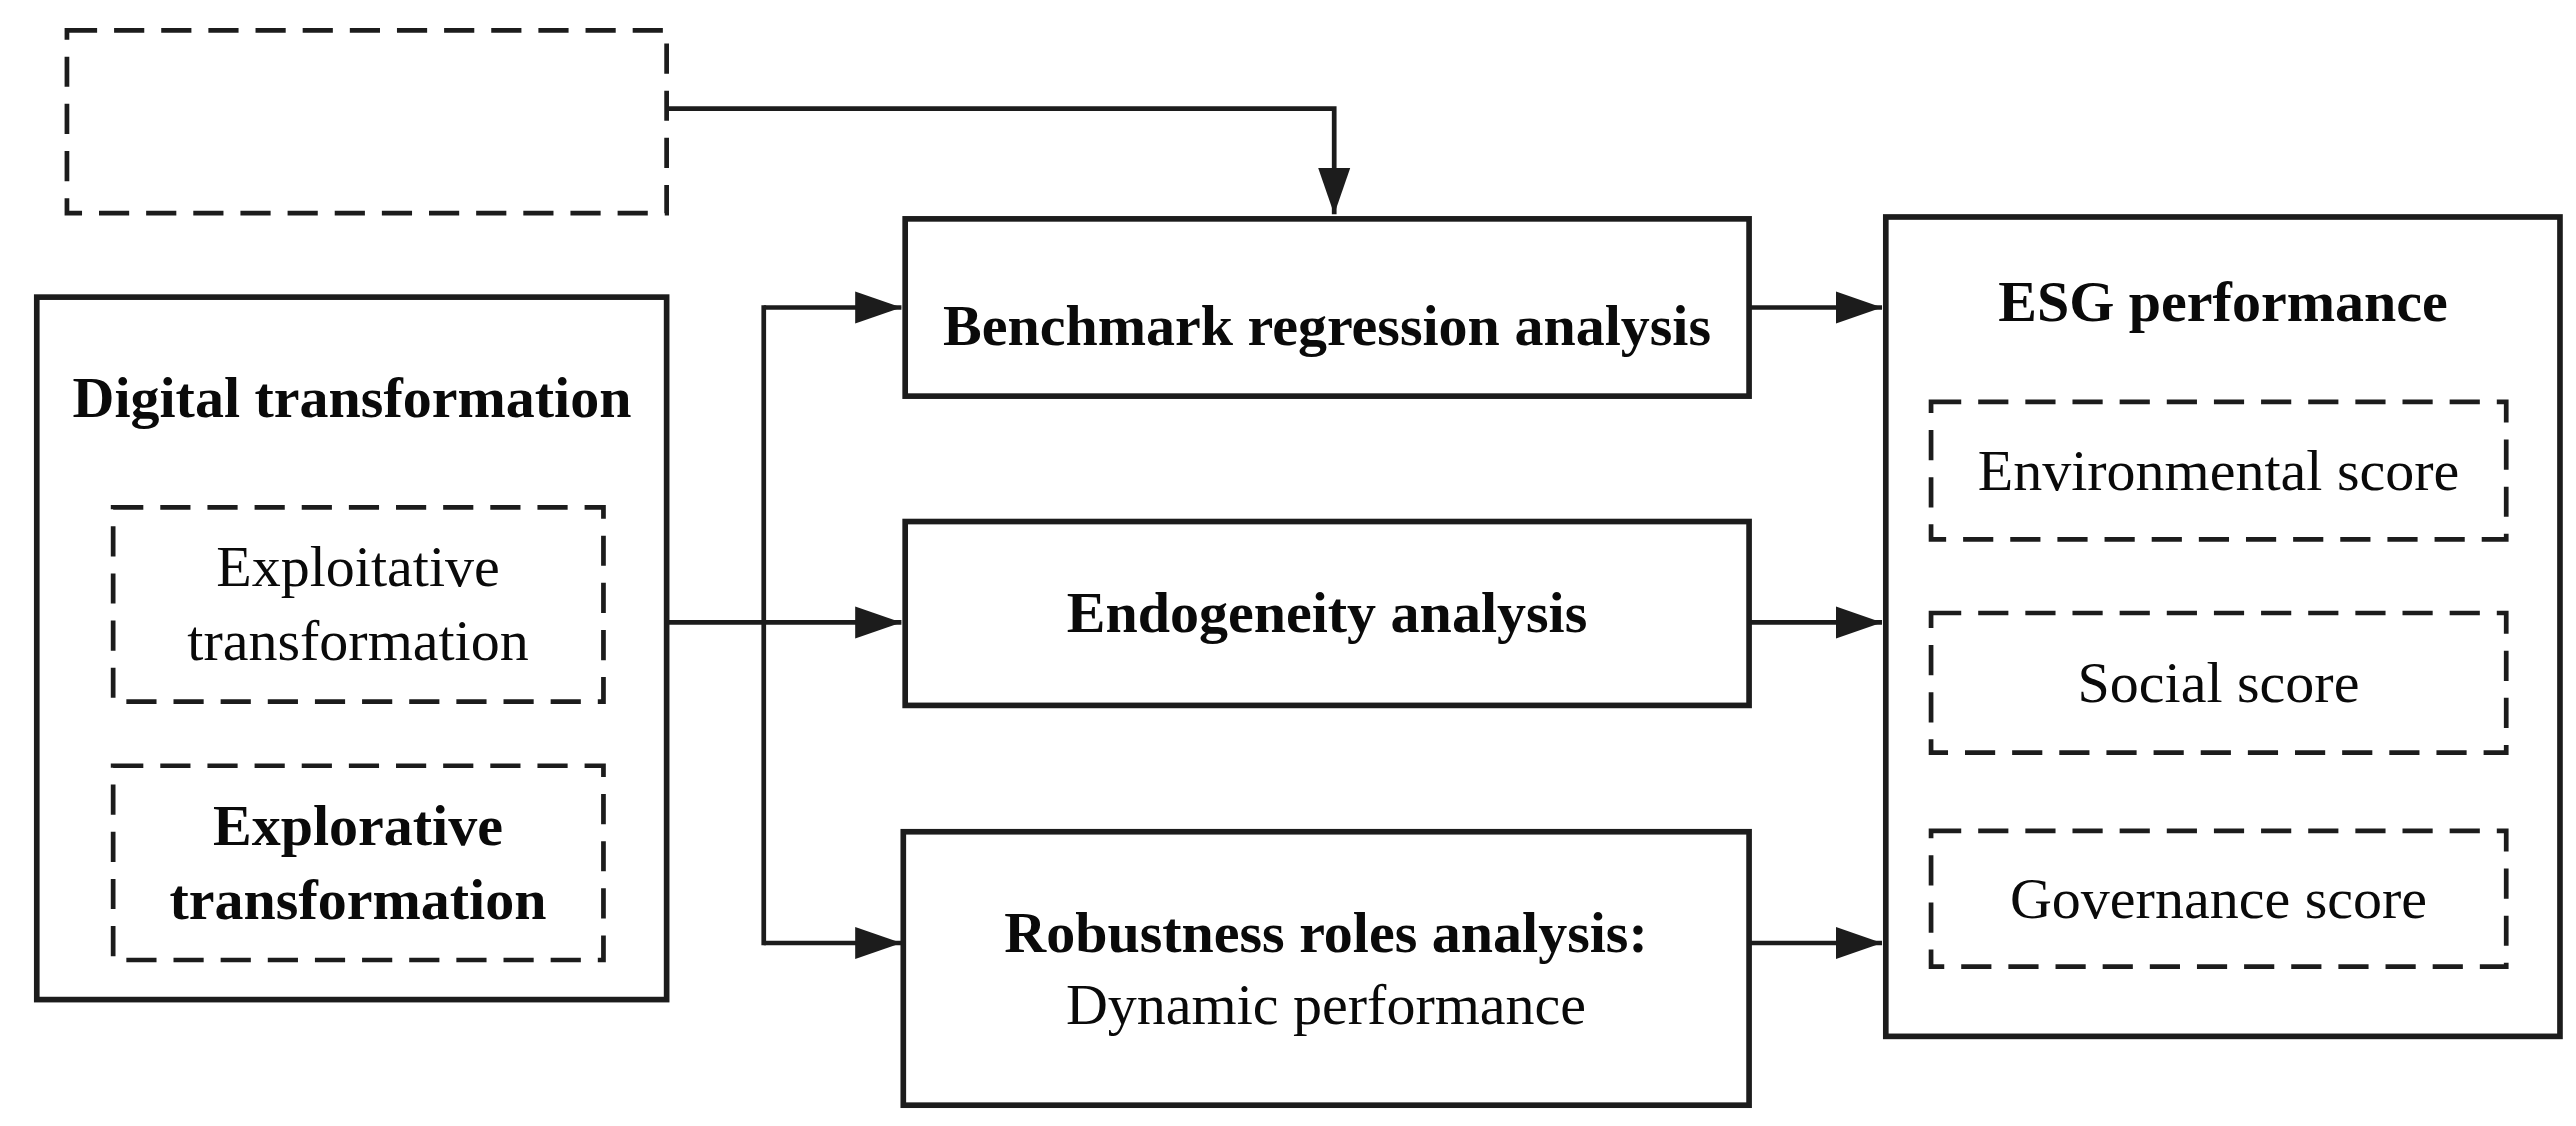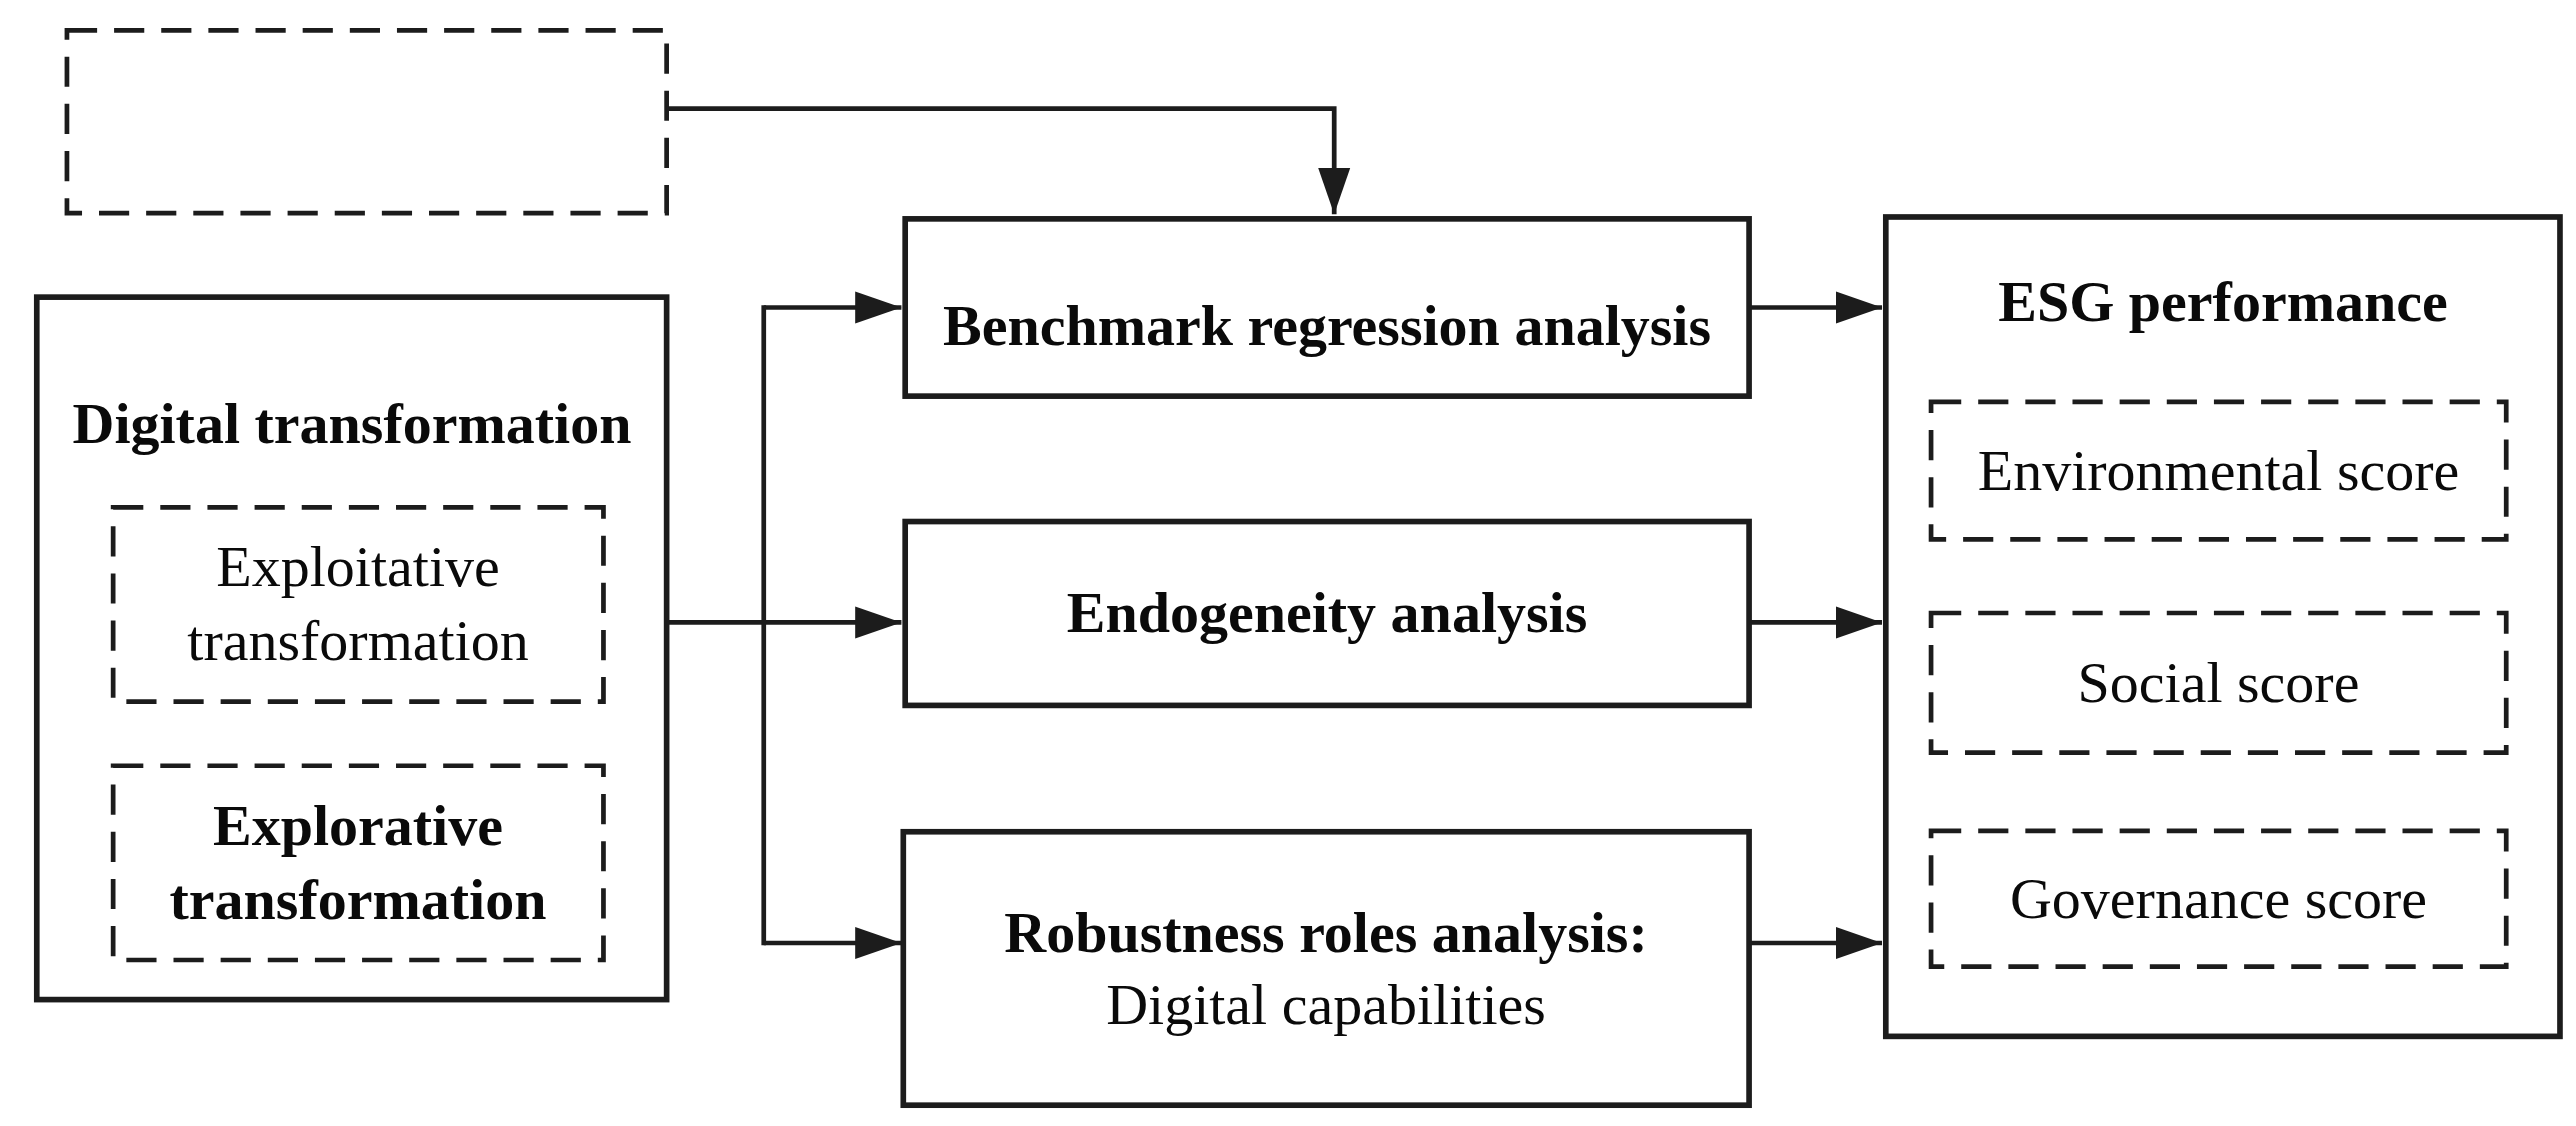--- a/index.html
+++ b/index.html
@@ -53,21 +53,21 @@
     line-height: 72px;
   }
   .mediating-line2 {
     font-weight: 400;
     font-size: 58px;
     line-height: 72px;
   }
 
   
   #robustness-label    { left: 67px;   top: 30px;   width: 600px; height: 183px; }
-  #digital-title       { left: 37px;   top: 360px;  width: 630px; height: 75px; margin-top: 26px;  }
+  #digital-title       { left: 37px;   top: 360px;  width: 630px; height: 75px;  }
   #exploitative-label  { left: 113px;  top: 507px;  width: 490px; height: 194px; }
   #explorative-label   { left: 113px;  top: 766px;  width: 490px; height: 194px; font-weight: bold; }
   #benchmark-label     { left: 905px;  top: 237px;  width: 844px; height: 177px; }
   #endogeneity-label   { left: 905px;  top: 521px;  width: 844px; height: 184px; }
   #mediating-label     { left: 903px;  top: 832px;  width: 846px; height: 273px; }
   #esg-title           { left: 1886px; top: 256px;  width: 674px; height: 91px;  }
   #environmental-label { left: 1931px; top: 402px;  width: 575px; height: 138px; }
   #social-label        { left: 1931px; top: 613px;  width: 575px; height: 140px; }
   #governance-label    { left: 1931px; top: 831px;  width: 575px; height: 136px; text-align: right; }
 </style>
@@ -118,21 +118,21 @@
     <span>Explorative</span>
     <span>transformation</span>
   </div>
 
   <div class="label bold-title" id="benchmark-label">Benchmark regression analysis</div>
 
   <div class="label bold-title" id="endogeneity-label">Endogeneity analysis</div>
 
   <div class="label" id="mediating-label">
     <span class="mediating-line1">Robustness roles analysis:</span>
-    <span class="mediating-line2">Digital capabilities</span>
+    <span class="mediating-line2">Dynamic performance</span>
   </div>
 
   <div class="label esg-title" id="esg-title">ESG performance</div>
 
   <div class="label plain-label" id="social-label">Social score</div>
 
   <div class="label plain-label" id="environmental-label">Environmental score</div>
 
   <div class="label plain-label" id="governance-label">Governance score</div>
 

